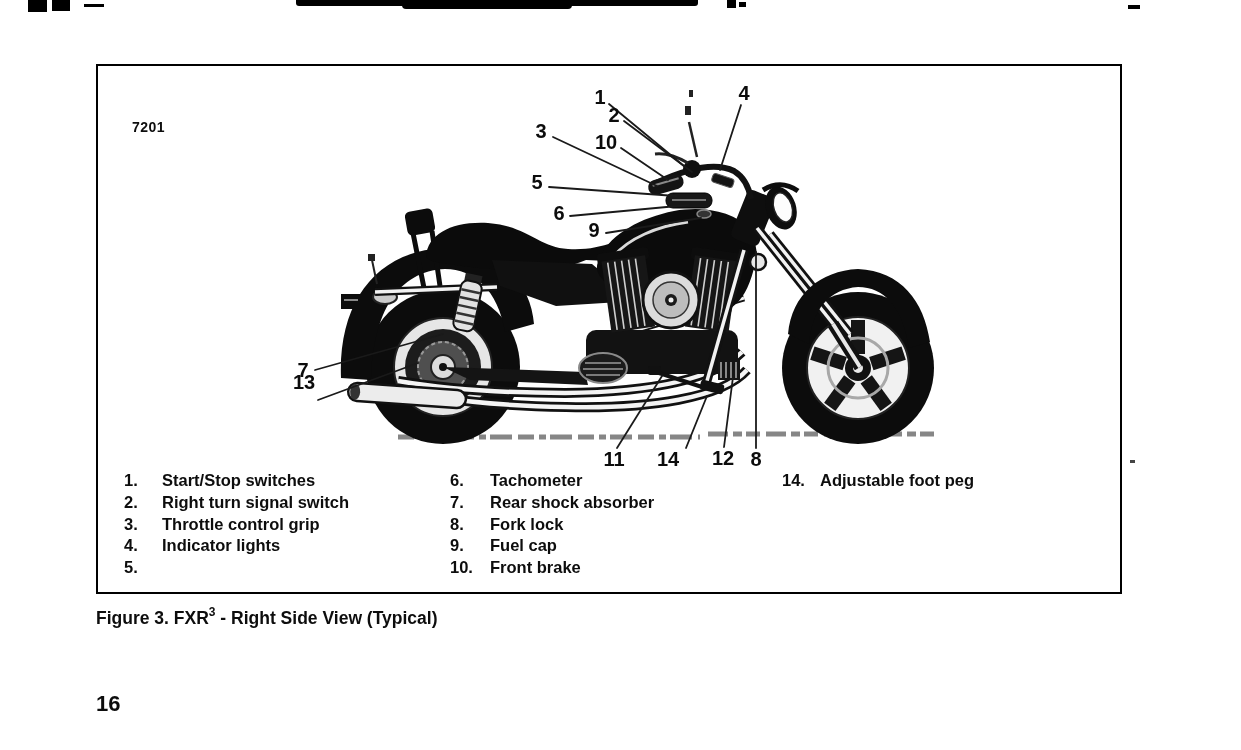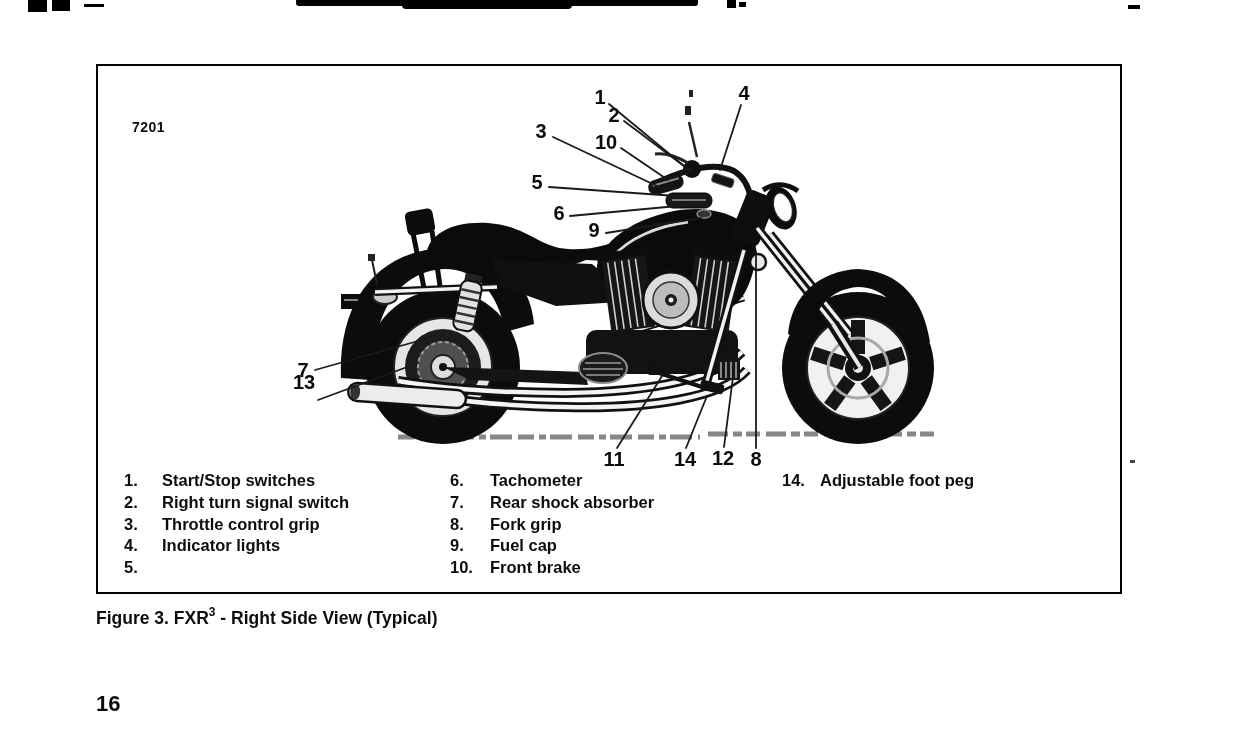--- a/index.html
+++ b/index.html
@@ -229,21 +229,21 @@
 <div class="co" style="left:744px;top:93px">4</div>
 <div class="co" style="left:537px;top:182px">5</div>
 <div class="co" style="left:559px;top:213px">6</div>
 <div class="co" style="left:303px;top:370px">7</div>
 <div class="co" style="left:756px;top:459px">8</div>
 <div class="co" style="left:594px;top:230px">9</div>
 <div class="co" style="left:606px;top:142px">10</div>
 <div class="co" style="left:614px;top:459px">11</div>
 <div class="co" style="left:723px;top:458px">12</div>
 <div class="co" style="left:304px;top:382px">13</div>
-<div class="co" style="left:685px;top:459px">14</div>
+<div class="co" style="left:668px;top:459px">14</div>
 
 <div id="col1" class="legend-col c1">
   <div class="lrow">
       <span class="lnum">1.</span>
       <span>Start/Stop switches</span>
     </div>
   <div class="lrow">
       <span class="lnum">2.</span>
       <span>Right turn signal switch</span>
     </div>
@@ -263,21 +263,21 @@
   <div class="lrow">
       <span class="lnum">6.</span>
       <span>Tachometer</span>
     </div>
   <div class="lrow">
       <span class="lnum">7.</span>
       <span>Rear shock absorber</span>
     </div>
   <div class="lrow">
       <span class="lnum">8.</span>
-      <span>Fork grip</span>
+      <span>Fork lock</span>
     </div>
   <div class="lrow">
       <span class="lnum">9.</span>
       <span>Fuel cap</span>
     </div>
   <div class="lrow">
       <span class="lnum">10.</span>
       <span>Front brake</span>
     </div>
 </div>

